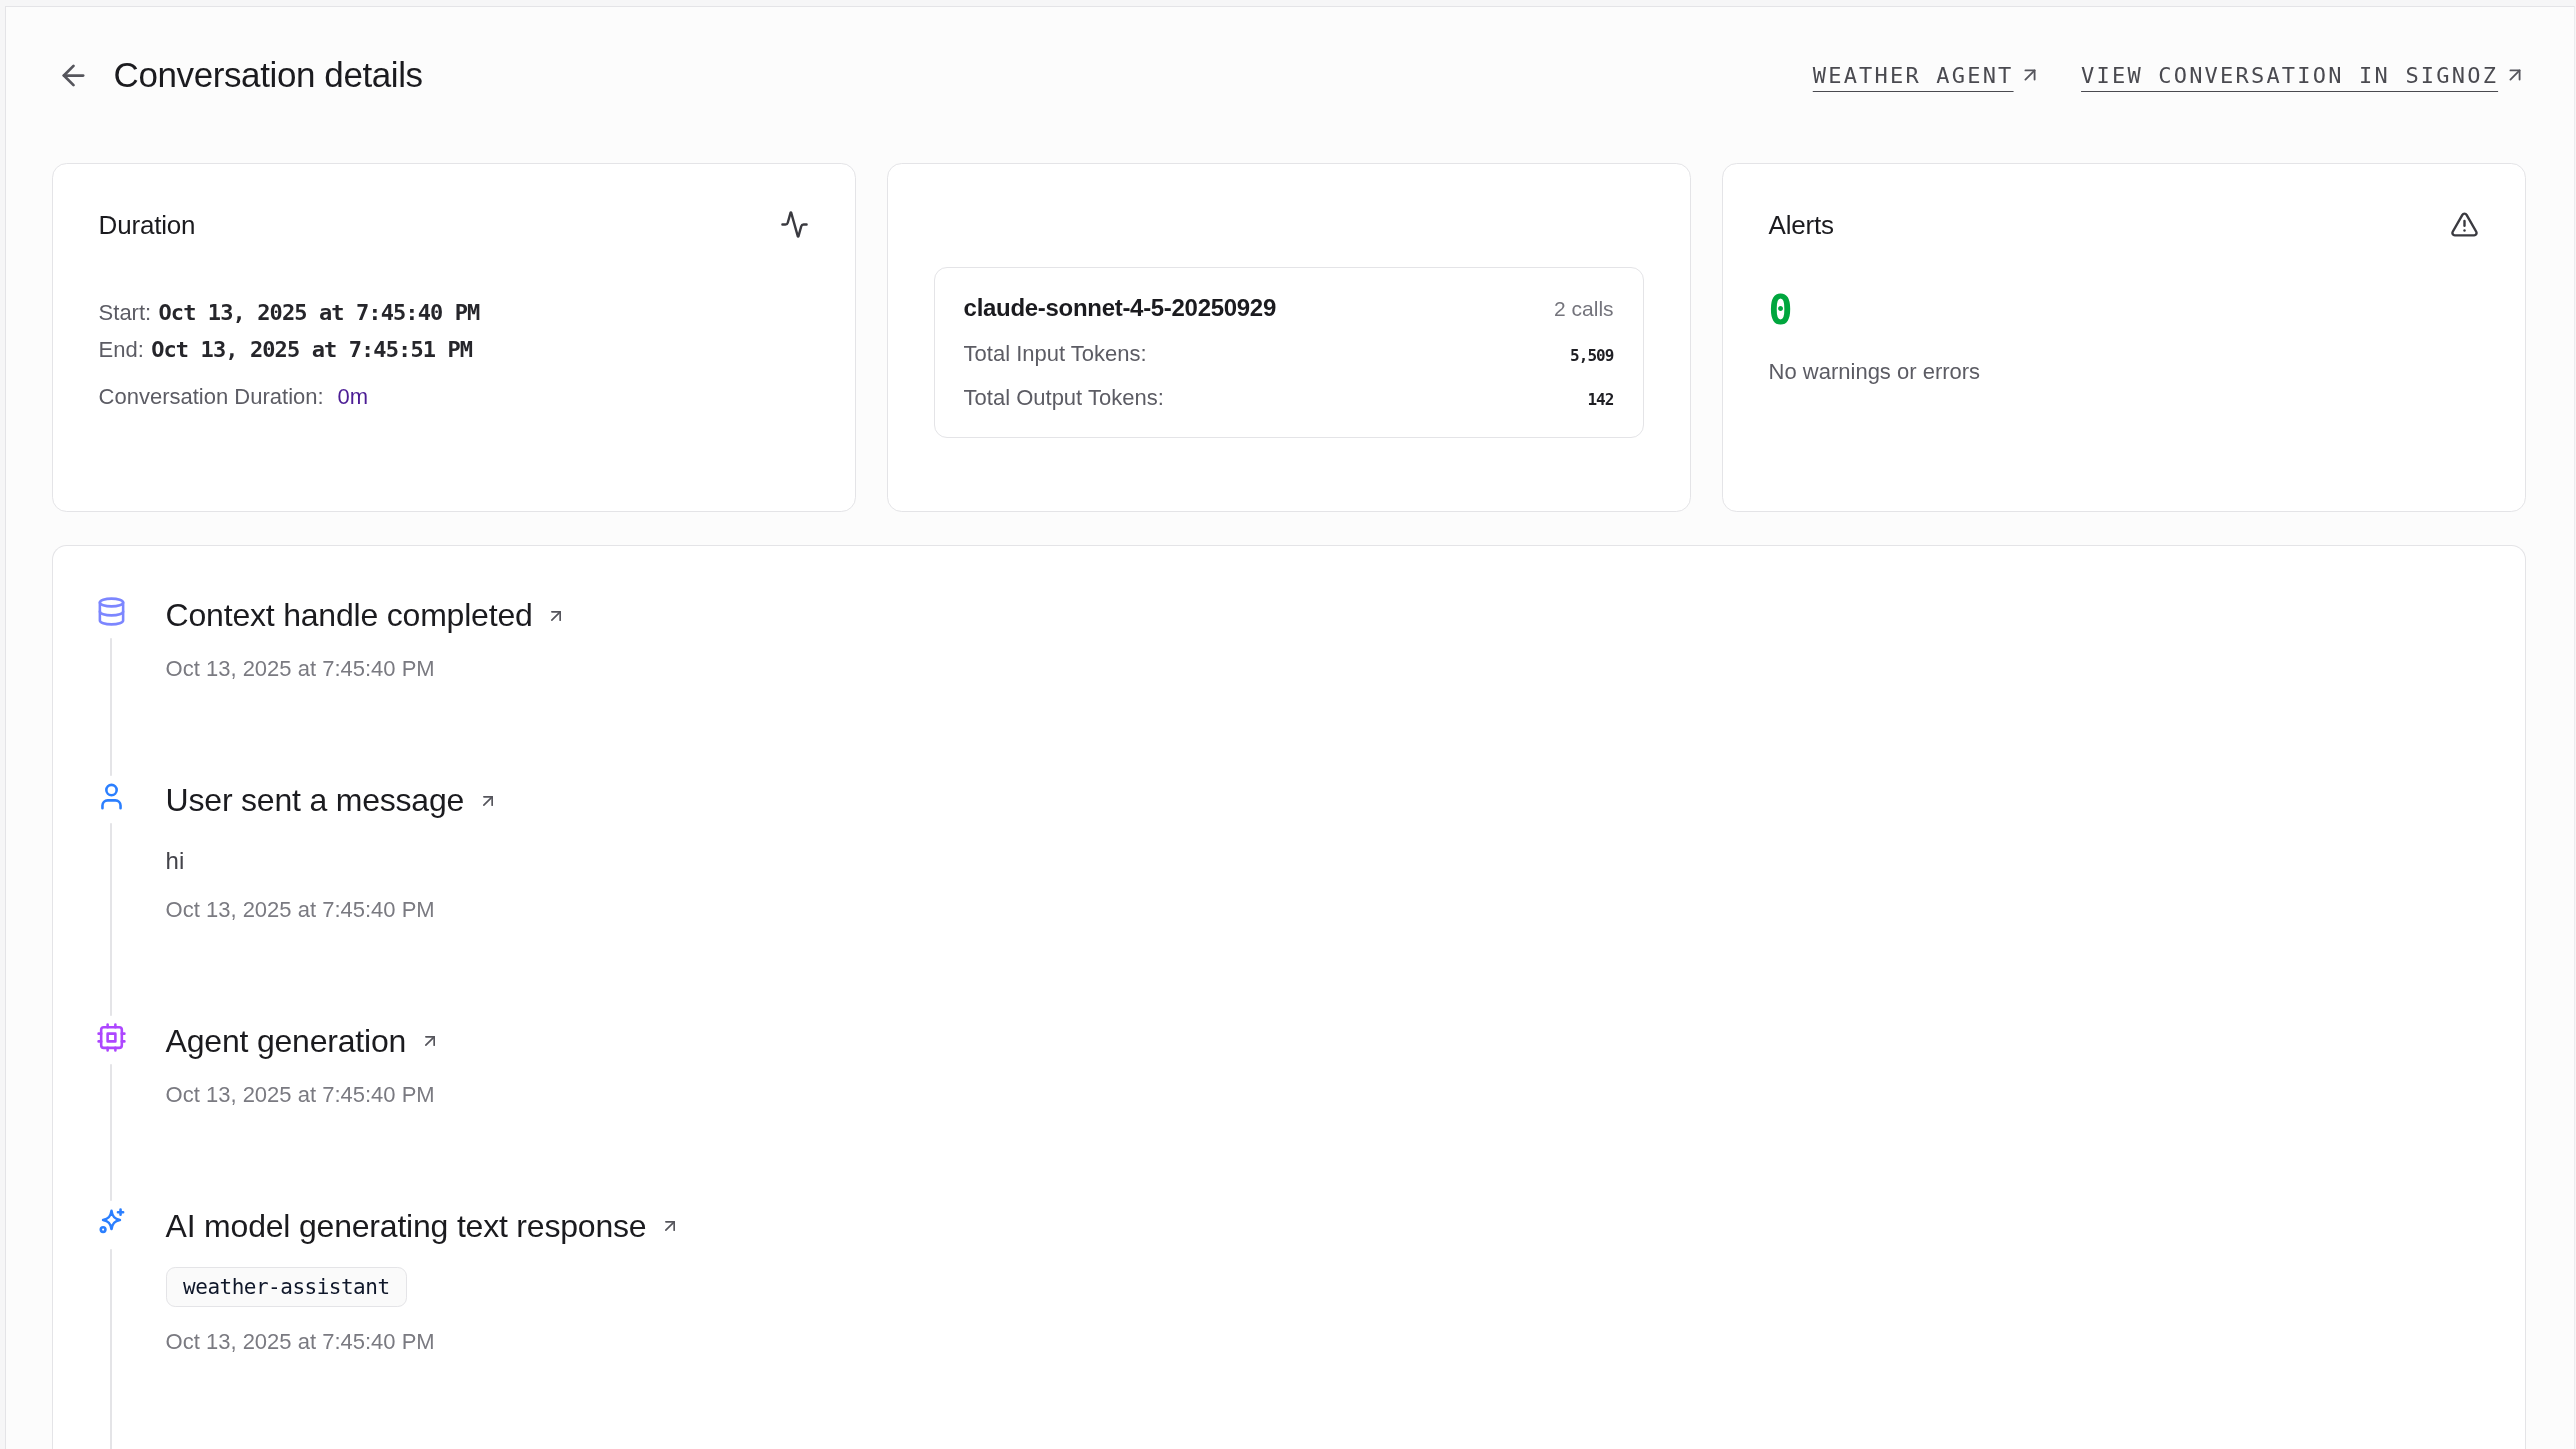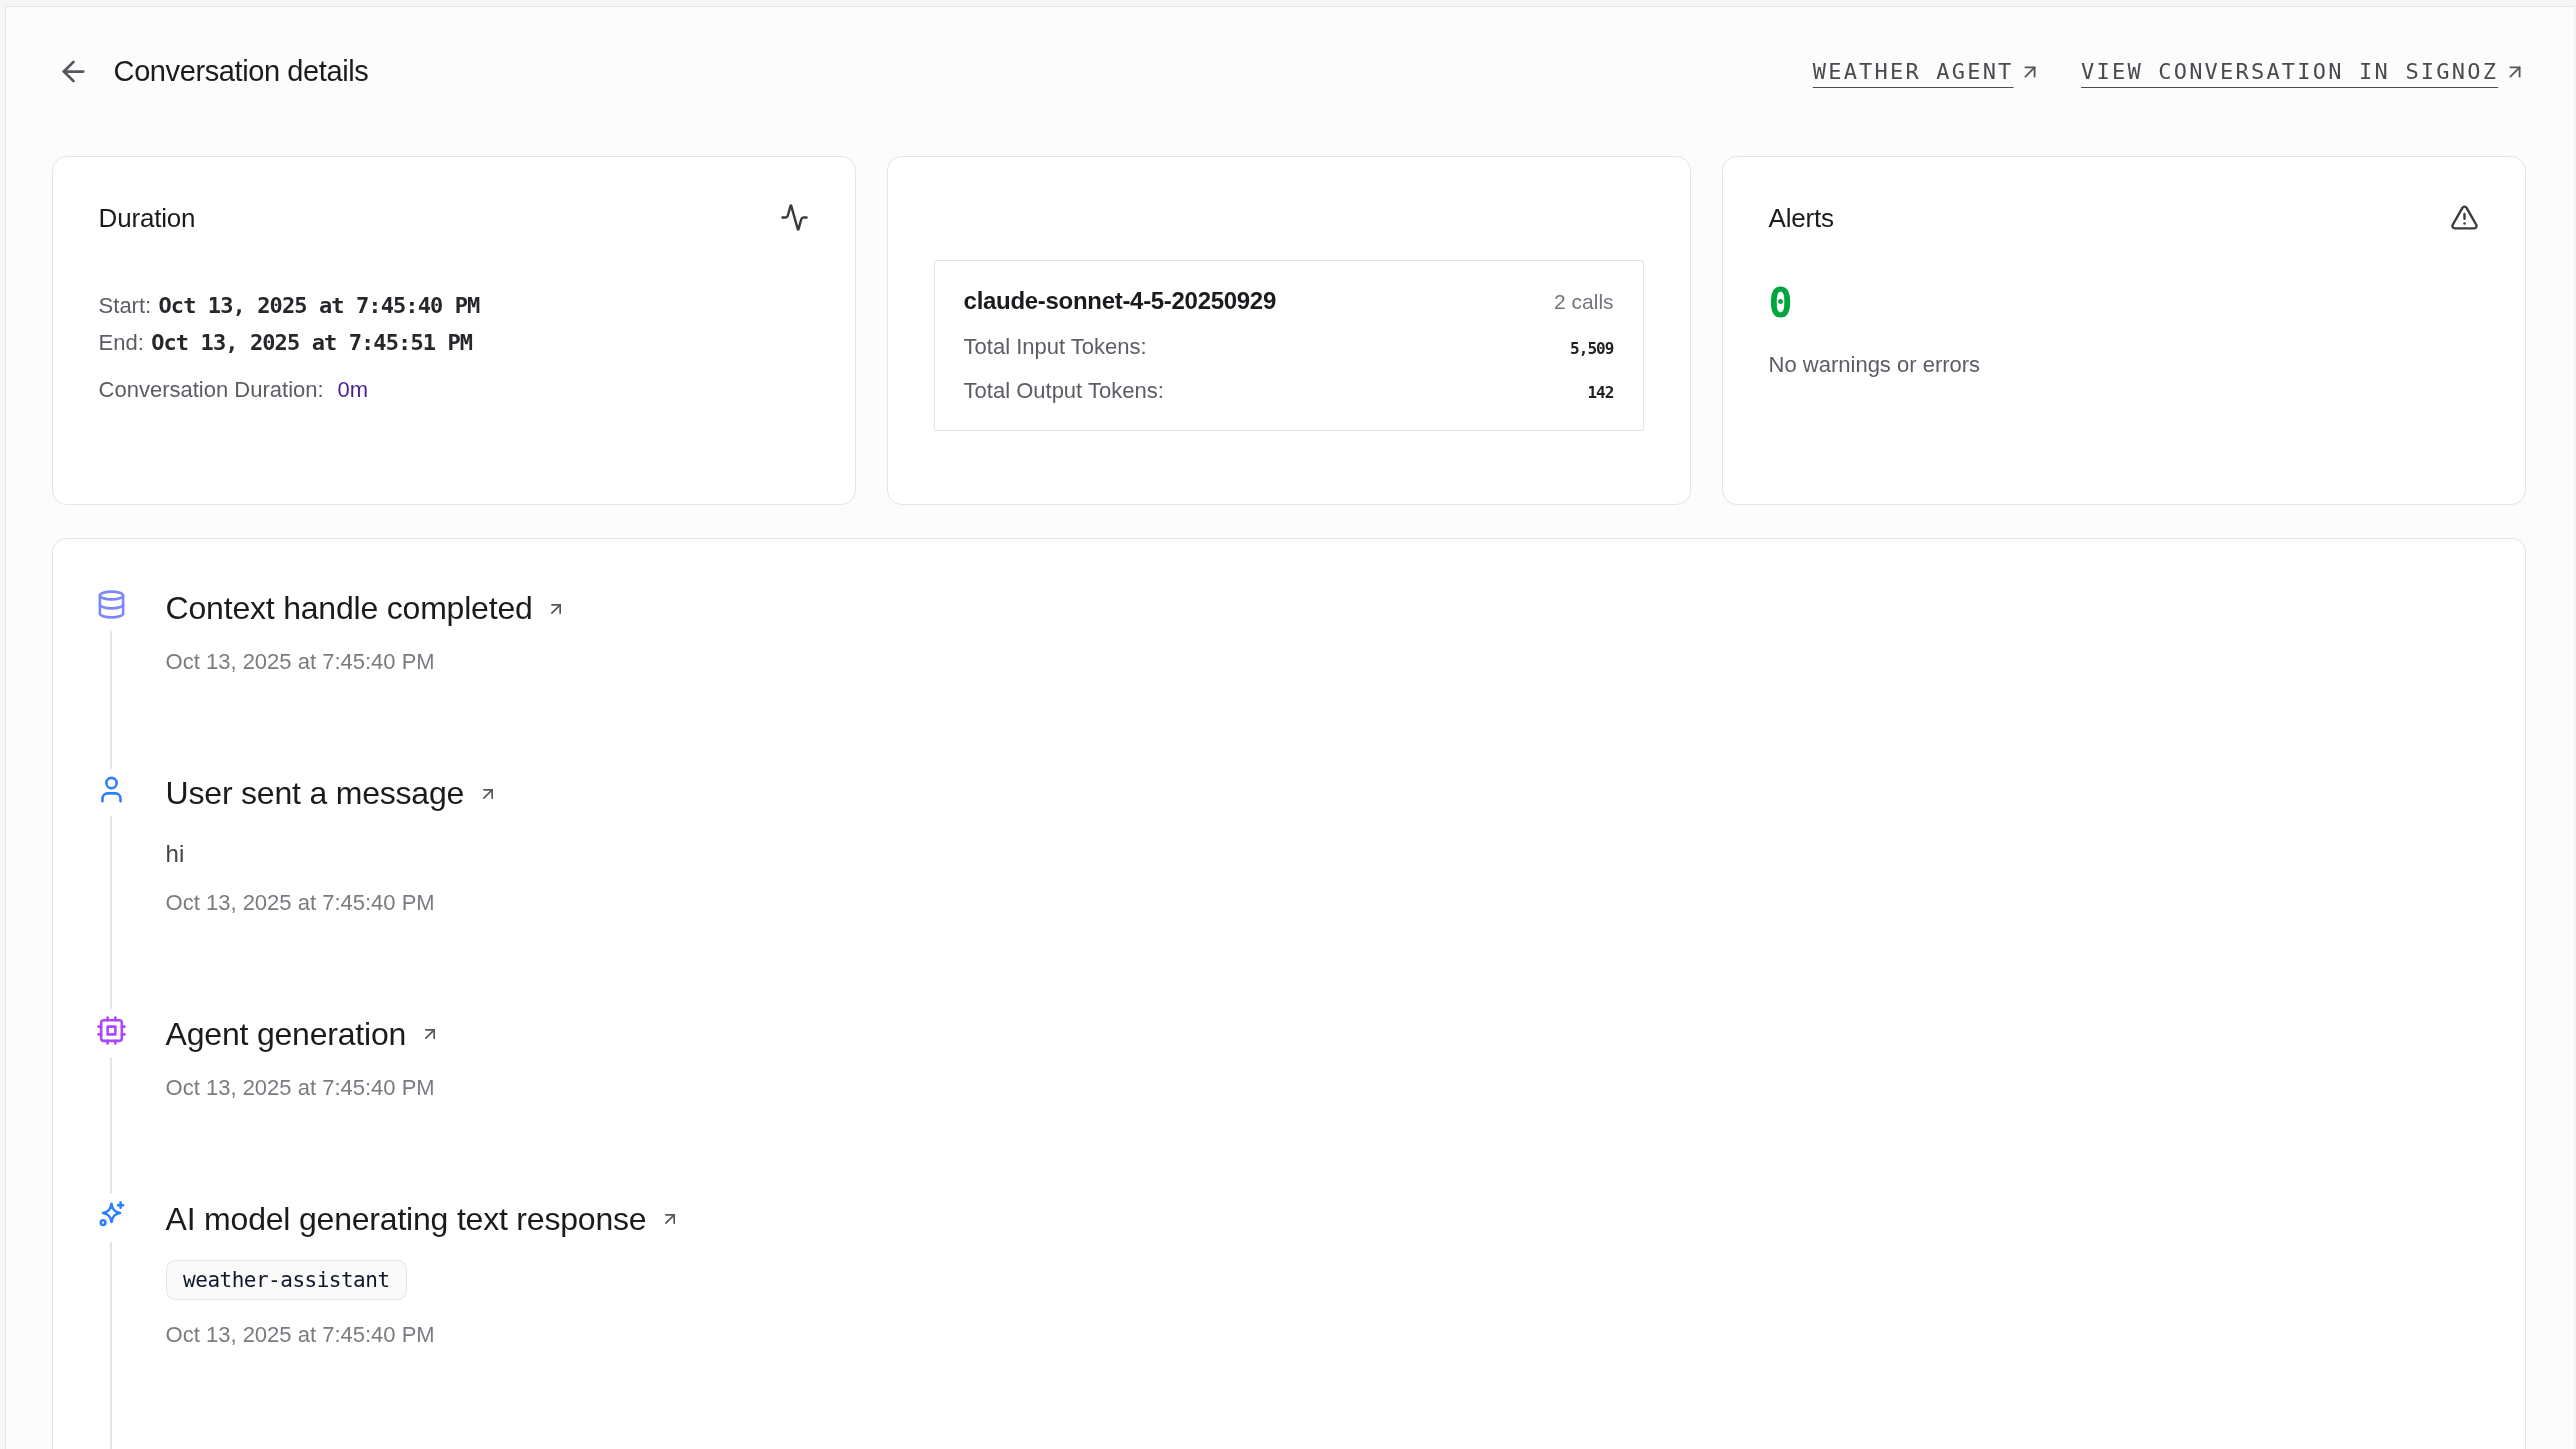--- a/index.html
+++ b/index.html
@@ -7,21 +7,21 @@
               font-family:"Liberation Sans", sans-serif; }
 
   .page { position:absolute; left:4.6px; top:6.4px; width:2570px; height:1443px;
           background:#fcfcfc; border-left:0.9px solid #e4e4e7; border-top:0.9px solid #e4e4e7;
           border-right:0.9px solid #ececee; }
 
   
   .header { display:flex; align-items:center; padding:48px 48px 0 51px; }
   .back-btn { width:33px; height:33px; color:#55555c; cursor:pointer; flex:0 0 auto; display:flex; }
   .back-btn svg { width:33px; height:33px; }
-  .page-title { margin-left:24px; font-size:29px; font-weight:500; color:#1b1b1f; letter-spacing:-0.4px; }
+  .page-title { margin-left:24px; font-size:35px; font-weight:500; color:#1b1b1f; letter-spacing:-0.4px; }
   .header-links { margin-left:auto; display:flex; align-items:flex-end; gap:40px; }
   .header-link { display:flex; align-items:center; gap:5.5px; cursor:pointer; color:#4a4a50; }
   .hl-text { font-family:"DejaVu Sans Mono", monospace; font-size:22px; letter-spacing:2.2px;
              text-decoration:underline; text-underline-offset:8.3px; text-decoration-thickness:1.4px; }
   .hl-arrow { width:22px; height:22px; color:#55555c; }
 
   
   .cards { display:flex; gap:31px; margin:68px 48px 0 46px; }
   .card { flex:1 1 0; height:349px; background:#ffffff; border:0.9px solid #e4e4e7; border-radius:14.7px;
           padding:46px 46px; }
@@ -30,21 +30,21 @@
   .card-icon { width:29px; height:29px; color:#3a3a40; }
   .card-icon svg { width:29px; height:29px; }
 
   .duration-rows { margin-top:53px; }
   .d-row { font-size:22px; color:#5c5c64; line-height:37px; }
   .d-val { font-family:"DejaVu Sans Mono", monospace; font-weight:700; font-size:22px;
            color:#26262b; letter-spacing:-0.9px; margin-left:7.3px; }
   .d-row.sub { margin-top:9.2px; }
   .d-sub-val { color:#4c1d95; margin-left:14px; }
 
-  .model-box { margin-top:57px; border:0.9px solid #e4e4e7; border-radius:2px; padding:26px 29px; background:#fff; }
+  .model-box { margin-top:57px; border:0.9px solid #e4e4e7; border-radius:13px; padding:26px 29px; background:#fff; }
   .model-row { display:flex; justify-content:space-between; align-items:baseline; }
   .model-name { font-size:24px; font-weight:700; color:#1b1b1f; letter-spacing:-0.3px; }
   .model-calls { font-size:21px; color:#74747c; }
   .token-row { display:flex; justify-content:space-between; align-items:baseline; margin-top:18.4px; }
   .token-row:first-of-type { margin-top:24px; }
   .token-label { font-size:22px; color:#5c5c64; }
   .token-val { font-family:"DejaVu Sans Mono", monospace; font-weight:700; font-size:16px;
                color:#1f1f24; letter-spacing:-0.9px; }
 
   .alert-count { margin-top:46px; font-family:"DejaVu Sans Mono", monospace; font-weight:700;

